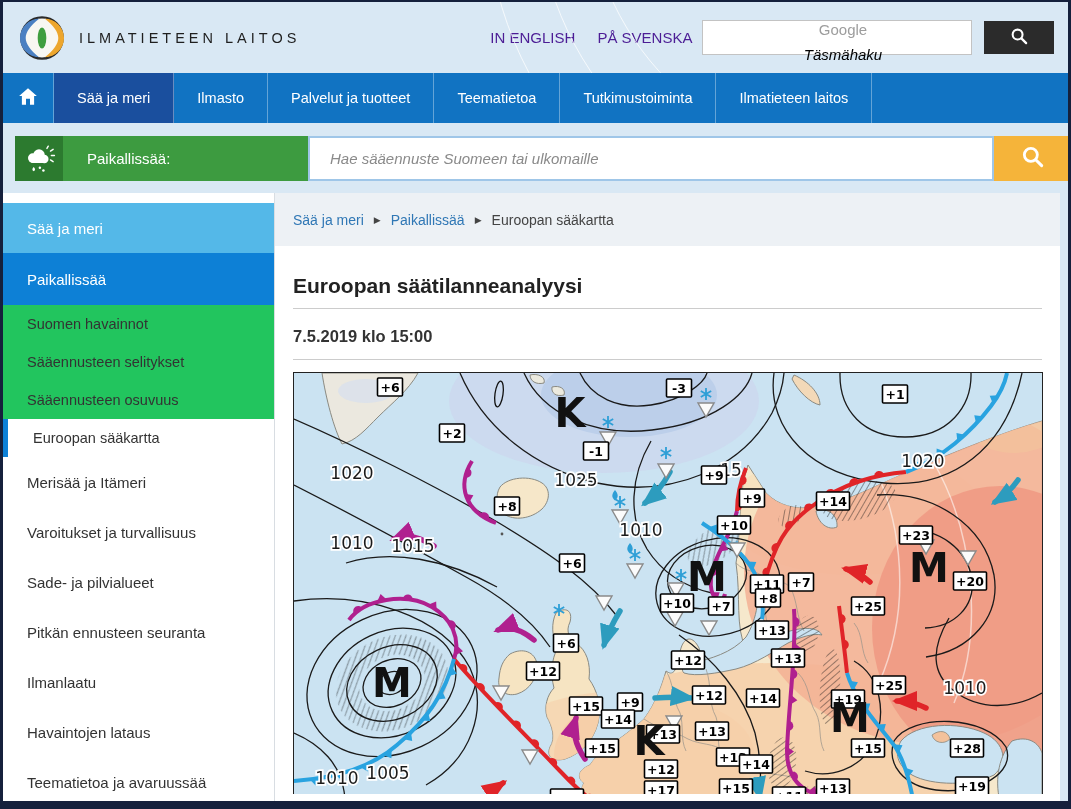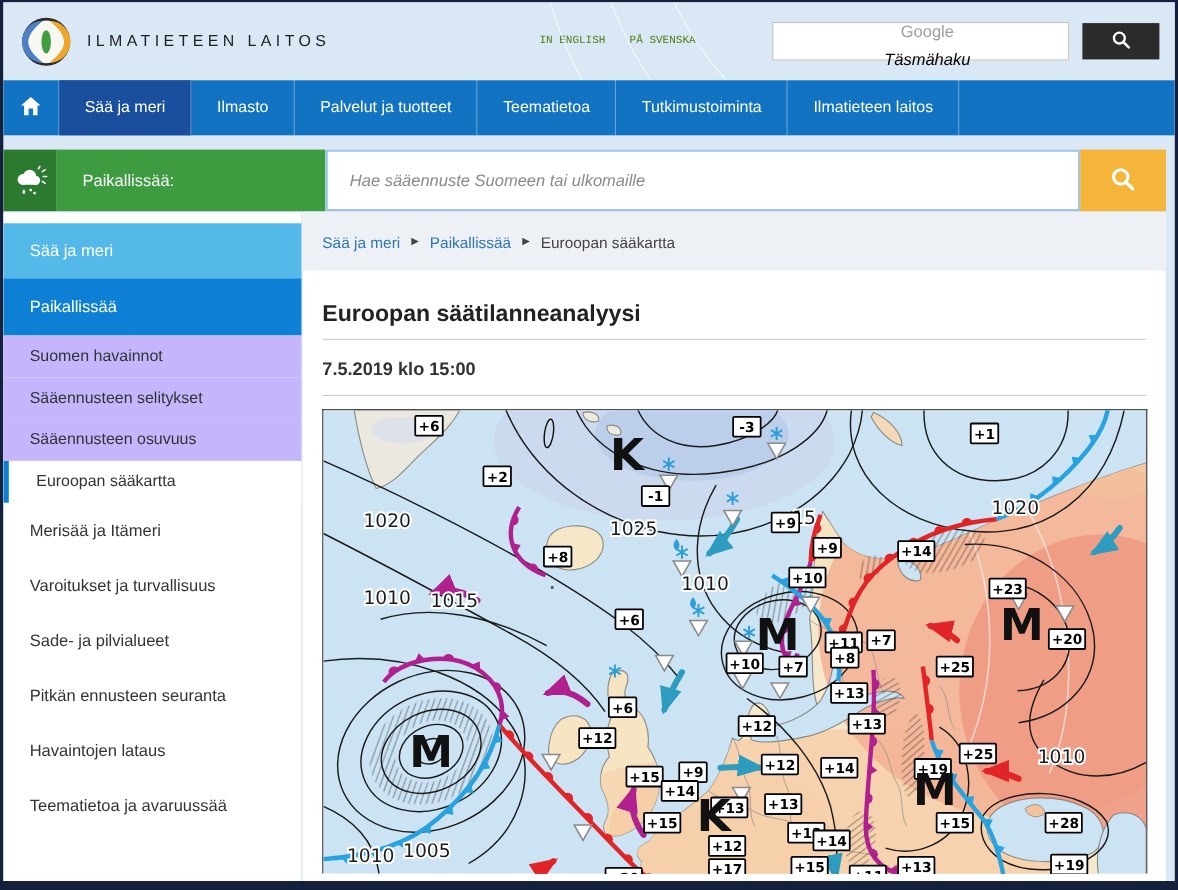--- a/index.html
+++ b/index.html
@@ -6,45 +6,45 @@
   .frame{position:relative;width:1065px;height:799px;background:#d9e8f4;border:3px solid #15203c;border-top-width:2px;border-bottom-width:8px;overflow:hidden;}
   
   .hdr{position:absolute;top:0;left:0;width:1065px;height:71px;background:#d9e8f4;display:flex;align-items:center;overflow:hidden;}
   .hdr .arc{position:absolute;border:1px solid rgba(255,255,255,.75);border-radius:50%;pointer-events:none;}
   .arc.a1{width:560px;height:560px;right:-80px;top:-400px;}
   .arc.a2{width:640px;height:640px;right:-110px;top:-430px;}
   .arc.a3{width:720px;height:720px;right:-140px;top:-460px;}
   .logo{width:46px;height:46px;margin-left:16px;flex:0 0 auto;}
   .logo-text{margin-left:14px;font-size:14.5px;letter-spacing:4px;color:#1f1f1f;font-weight:500;white-space:nowrap;}
   .lang{margin-left:190px;display:flex;gap:22px;white-space:nowrap;}
-  .lang a{color:#4d7c0f;font-size:10px;text-decoration:none;cursor:pointer;font-family:Liberation Mono, monospace;}
+  .lang a{color:#4c1d95;font-size:15px;text-decoration:none;cursor:pointer;}
   .gbox{margin-left:auto;width:256px;height:33px;background:#fff;border:1px solid #c3c3c3;display:flex;align-items:center;padding-left:12px;gap:8px;flex-direction:column;}
   .gengine{color:#9d9d9d;font-size:15px;}
   .gph{color:#000000;font-size:15px;font-style:italic;}
   .gbtn{margin:0 14px 0 12px;width:70px;height:33px;background:#2b2b2b;border:none;display:flex;align-items:center;justify-content:center;cursor:pointer;}
   
   .mainnav{position:absolute;top:71px;left:0;width:1065px;height:50px;background:#1173c2;display:flex;}
   .tab{display:flex;align-items:center;justify-content:center;color:#fff;font-size:14.5px;font-weight:500;padding:0 23px;border-right:1px solid rgba(255,255,255,.35);cursor:pointer;white-space:nowrap;}
   .tab.home{width:50px;padding:0;}
   .tab.active{background:#1a4f9e;}
   .tab-fill{flex:1;}
   
-  .localbar{position:absolute;top:134px;left:0;width:1057px;height:56px;display:flex;align-items:stretch;}
+  .localbar{position:absolute;top:134px;left:12px;width:1057px;height:45px;display:flex;align-items:stretch;}
   .wicon{width:48px;background:#2c7a2f;display:flex;align-items:center;justify-content:center;flex:0 0 auto;}
   .llabel{width:221px;background:#3d9b40;color:#fff;display:flex;align-items:center;padding-left:24px;font-size:15px;font-weight:500;flex:0 0 auto;}
   .lsearch{flex:1;border:2px solid #9fc6e8;background:#fff;font-size:15px;font-style:italic;color:#555;padding-left:20px;outline:none;}
   .lsearch::placeholder{color:#8a8a8a;font-style:italic;}
   .obtn{width:78px;background:#f5b43a;border:none;display:flex;align-items:center;justify-content:center;cursor:pointer;flex:0 0 auto;}
   
   .bodyarea{position:absolute;top:191px;left:0;width:1057px;bottom:0;background:#fff;display:flex;}
   .sidebar{width:272px;flex:0 0 auto;border-right:1px solid #d8dde2;padding-top:10px;box-sizing:border-box;}
   .sb-item{height:50px;display:flex;align-items:center;padding-left:24px;font-size:15px;color:#333;cursor:pointer;box-sizing:border-box;}
   .sb-top{background:#54b8e8;color:#fff;}
   .sb-blue{background:#0d80d6;color:#fff;height:52px;}
-  .sb-sub{height:38px;background:#c4b5fd;font-size:14.5px;}
+  .sb-sub{height:38px;background:#22c55e;font-size:14.5px;}
   .sb-sub.active{background:#fff;border-left:5px solid #0d80d6;padding-left:25px;}
   .main{flex:1;min-width:0;}
   .crumbbar{height:53px;background:#edf1f5;display:flex;align-items:center;padding-left:18px;gap:10px;font-size:14px;}
   .crumb{color:#2f77b5;cursor:pointer;}
   .crumb.cur{color:#444;cursor:default;}
   .csep{font-size:9px;color:#444;}
   .ptitle{margin:28px 18px 10px 18px;font-size:21px;font-weight:bold;color:#222;}
   .rule{border:none;border-top:1px solid #ccc;margin:0 18px;}
   .pdate{margin:18px 18px 13px 18px;font-size:16.5px;font-weight:bold;color:#333;}
   .mapwrap{margin:12px 0 0 18px;width:748px;height:421px;border:1px solid #222;border-bottom:none;box-sizing:content-box;}
@@ -174,20 +174,23 @@
           <span>Merisää ja Itämeri</span>
         </div>
       <div class="sb-item">
           <span>Varoitukset ja turvallisuus</span>
         </div>
       <div class="sb-item">
           <span>Sade- ja pilvialueet</span>
         </div>
       <div class="sb-item">
           <span>Pitkän ennusteen seuranta</span>
+        </div>
+      <div class="sb-item">
+          <span>Ilmanlaatu</span>
         </div>
       <div class="sb-item">
           <span>Havaintojen lataus</span>
         </div>
       <div class="sb-item">
           <span>Teematietoa ja avaruussää</span>
         </div>
     </aside>
 
     <main class="main">

